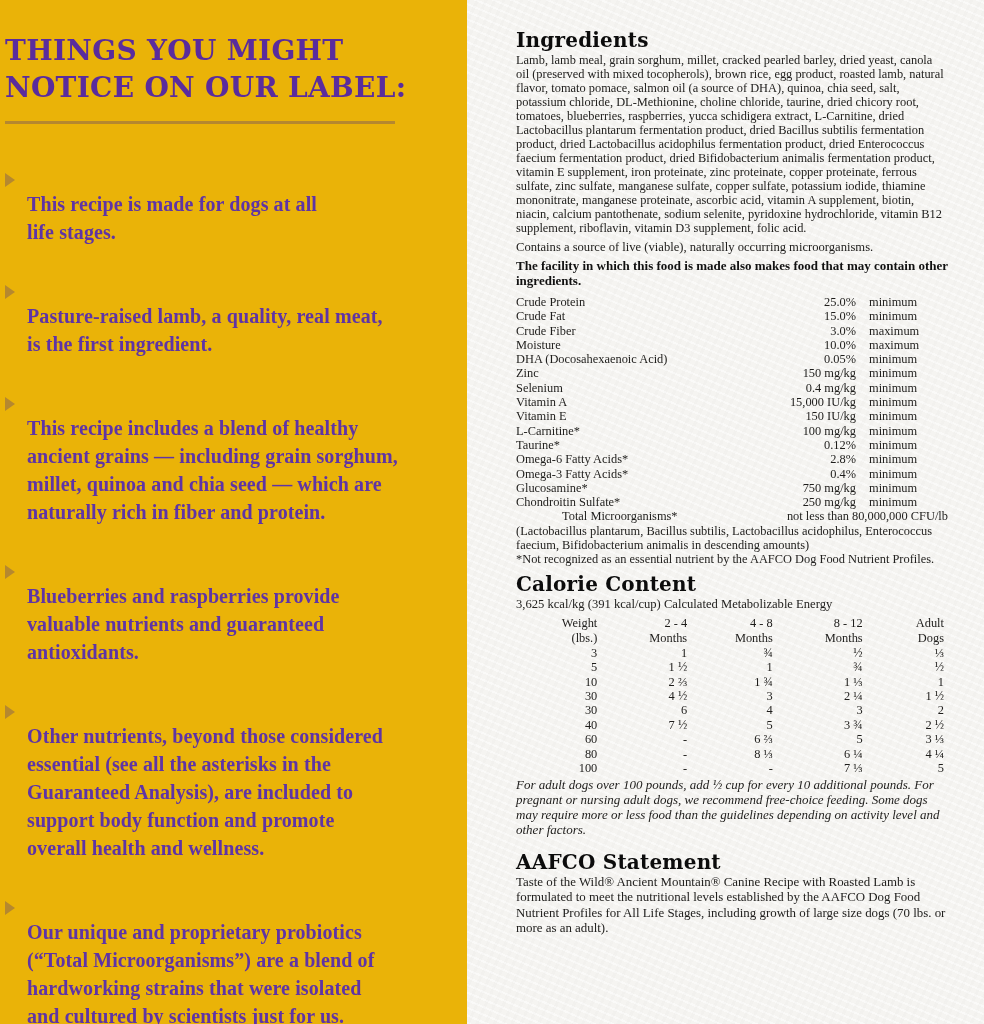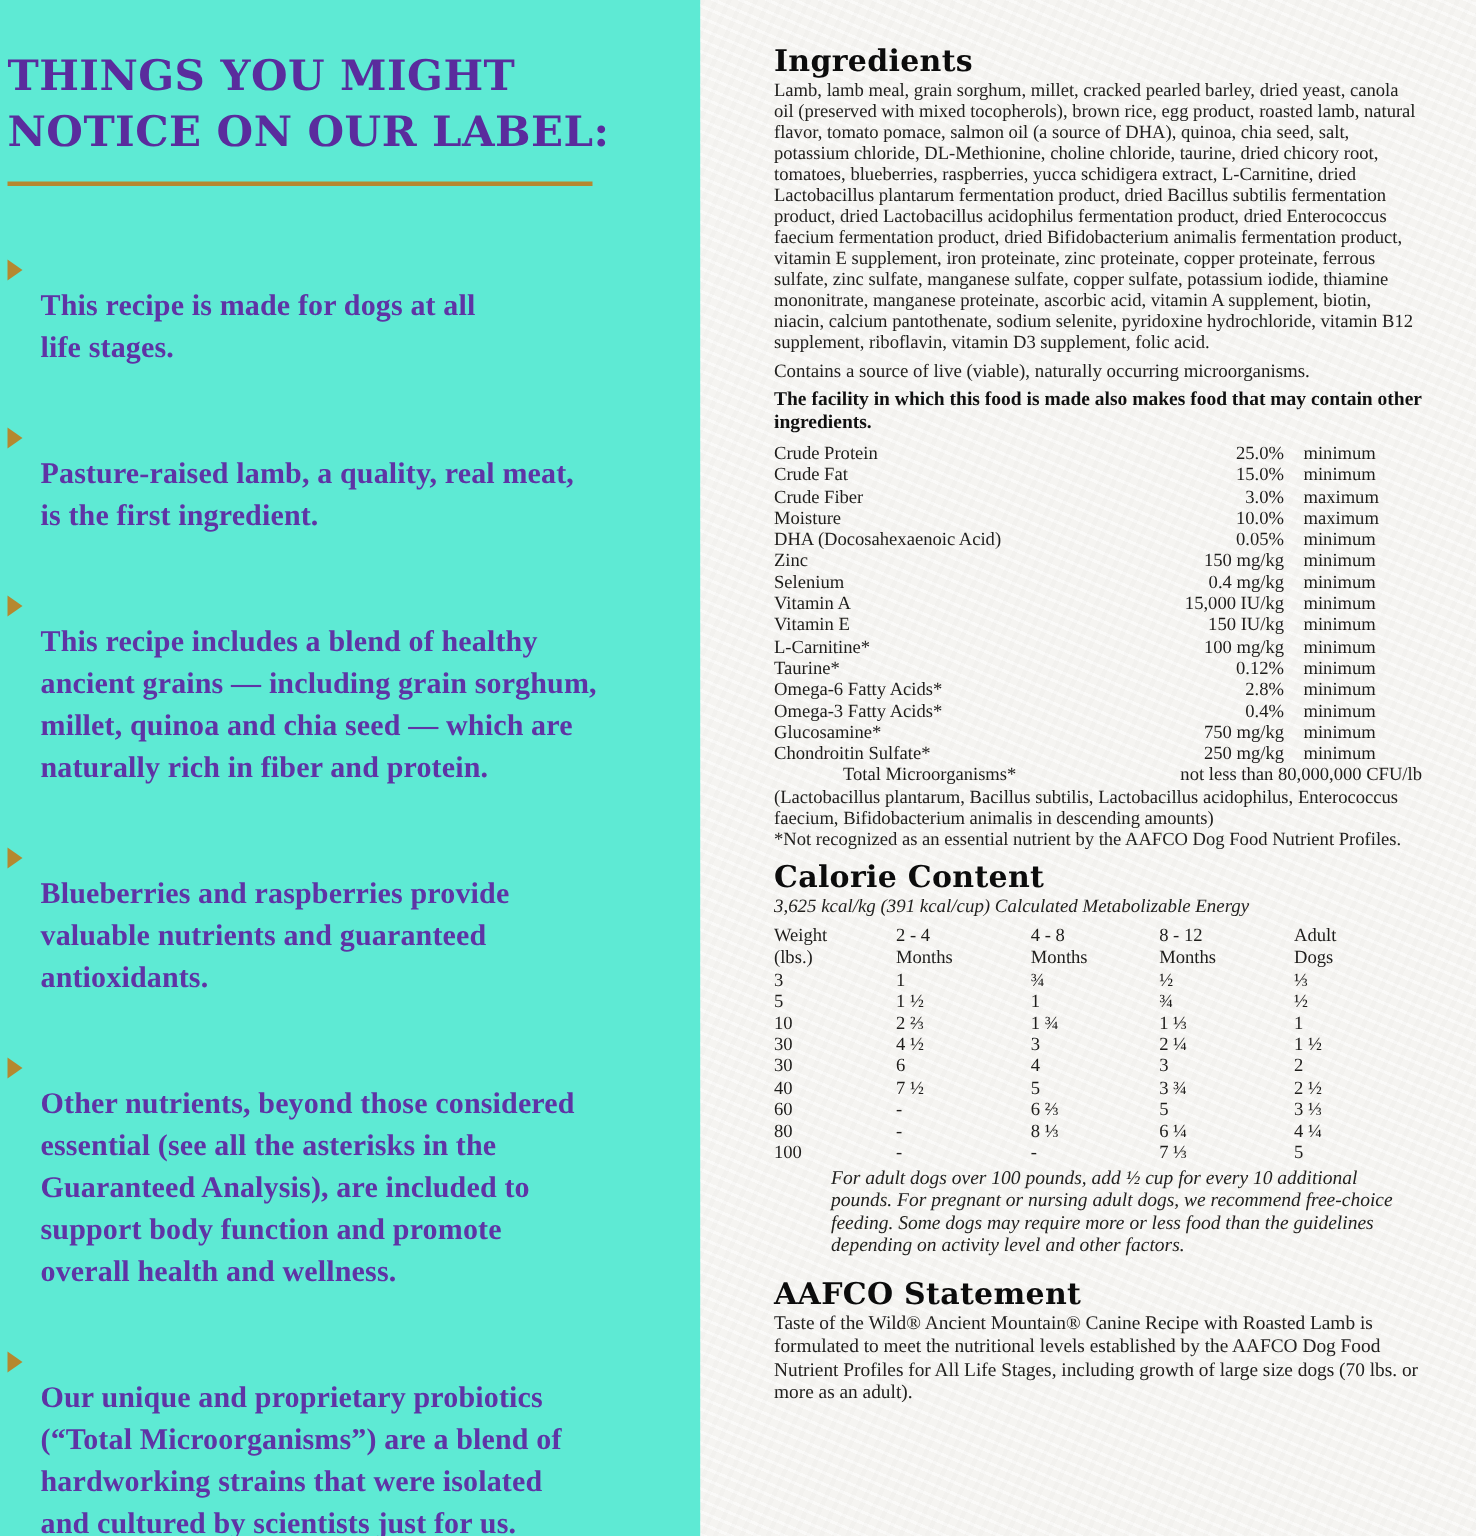--- a/index.html
+++ b/index.html
@@ -2,21 +2,21 @@
 <html><head>
 <meta charset="utf-8">
 <style>
   html,body{margin:0;padding:0;}
   body{width:984px;height:1024px;overflow:hidden;font-family:"Liberation Serif",serif;}
   .wrap{display:flex;width:984px;height:1024px;}
 
   
   .left-panel{
     width:467px;height:100%;box-sizing:border-box;
-    background:#5eead4;
+    background:#eab308;
     padding:32px 8px 0 5px;
     flex:0 0 auto;
   }
   .notice-title{
     font-family:"DejaVu Serif",serif;
     font-weight:700;
     font-size:28px;line-height:37px;
     color:#5a2c9d;
     white-space:pre-line;
     letter-spacing:0.3px;
@@ -67,34 +67,34 @@
   .ga-rows{margin-top:2px;}
   .ga-row{display:flex;font-size:12.4px;line-height:14.3px;}
   .ga-label{flex:1 1 auto;}
   .ga-value{flex:0 0 122px;text-align:right;}
   .ga-qualifier{flex:0 0 92px;padding-left:13px;box-sizing:border-box;}
   .ga-total{display:flex;font-size:12.4px;line-height:14.3px;margin-left:46px;}
   .ga-total .t-label{flex:0 0 auto;}
   .ga-total .t-value{flex:1 1 auto;text-align:right;}
 
   .cal-section{margin-top:6px;}
-  .cal-body{margin-top:1px;font-size:12.6px;font-style:italic;}
+  .cal-body{margin-top:1px;font-size:12.6px;}
 
   .fg-section{margin-top:5px;}
   .fg-head-row{display:flex;align-items:baseline;}
   .fg-subhead{
     font-family:"DejaVu Serif",serif;font-weight:700;
     font-size:16px;color:#0c0c0c;margin-left:27px;letter-spacing:0.2px;
   }
   .fg-table{width:428px;margin-top:3px;}
   .fg-row{display:grid;grid-template-columns:19% 21% 20% 21% 19%;}
-  .fg-cell{text-align:left;font-size:12.4px;line-height:14.4px;}
+  .fg-cell{text-align:right;font-size:12.4px;line-height:14.4px;}
   .fg-header .fg-cell{white-space:pre-line;line-height:15px;}
   .fg-footnote{
-    margin-top:3px;font-style:italic;font-size:13px;line-height:14.7px;color:#22211f;margin-left:38px;
+    margin-top:3px;font-style:italic;font-size:13px;line-height:14.7px;color:#22211f;
   }
   .aafco-section{margin-top:4px;}
   .aafco-body{margin-top:1px;font-size:12.9px;line-height:15.2px;}
 </style>
 </head>
 <body>
 
 <div class="wrap">
 
   <div class="left-panel">

